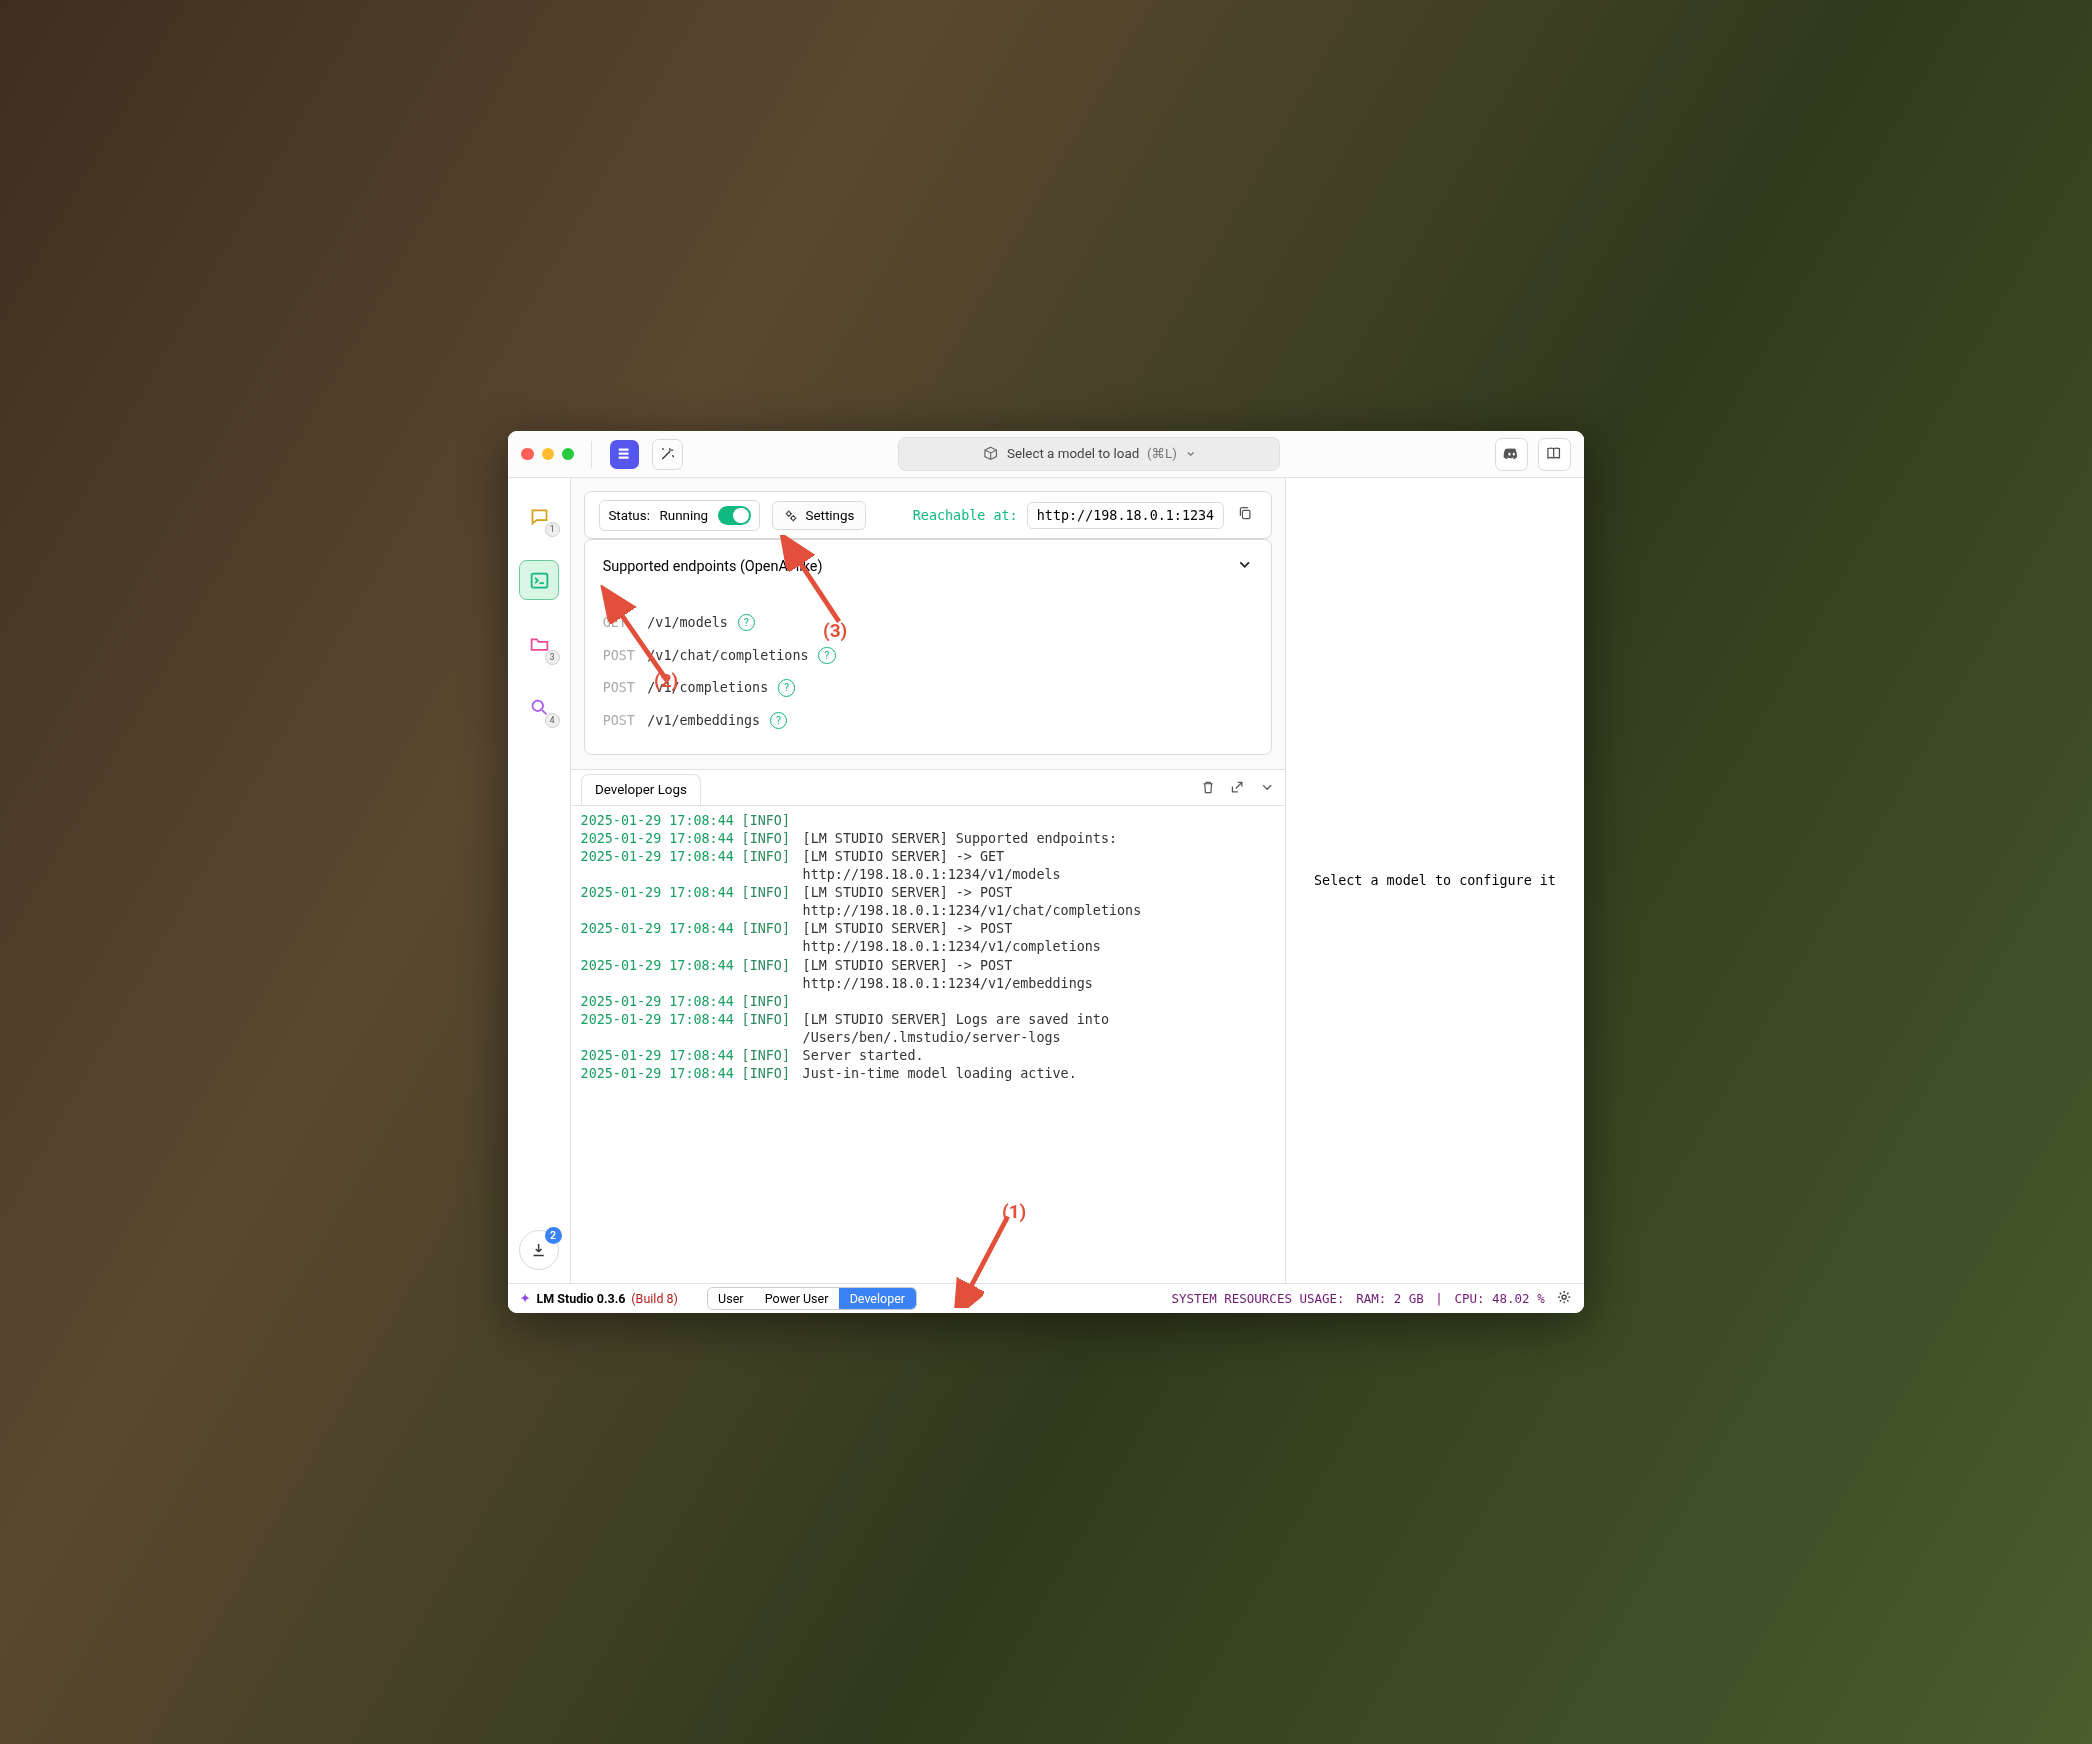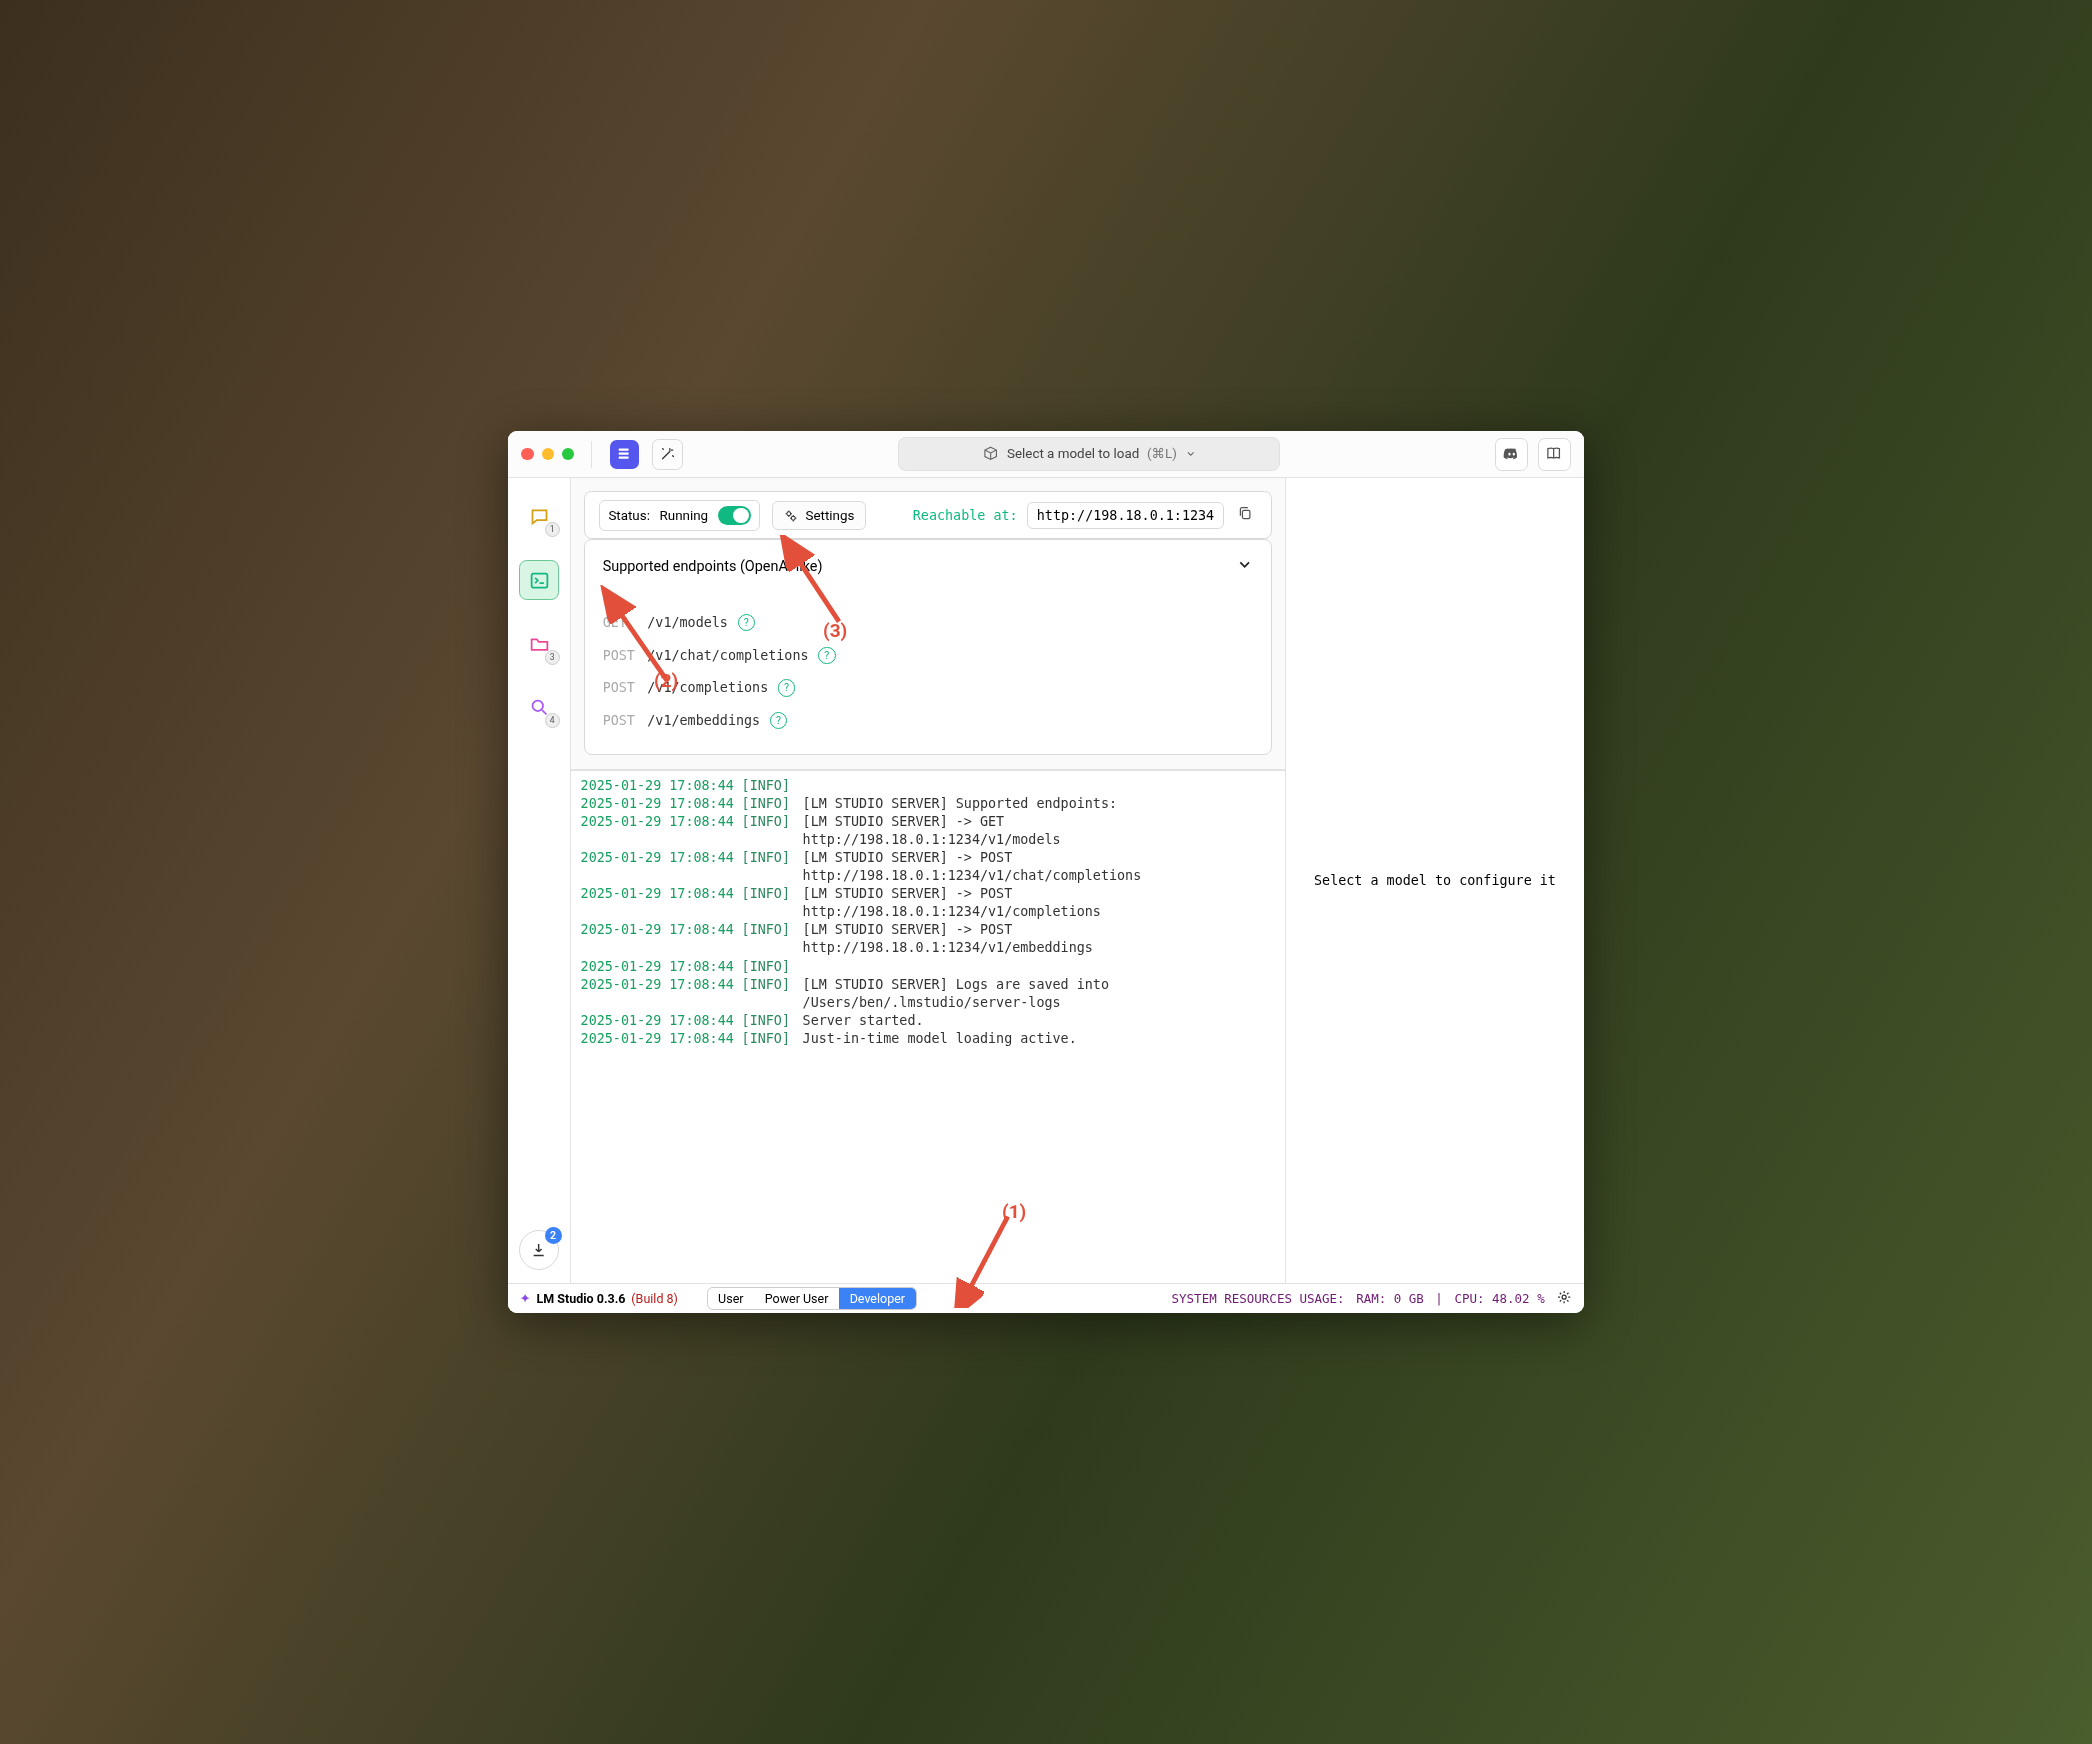--- a/index.html
+++ b/index.html
@@ -299,20 +299,34 @@
               </div>
               <div class="endpoint-row">
                 <span class="method">POST</span>
                 <span>/v1/embeddings</span>
                 <span class="qmark">?</span>
               </div>
             </div>
         </div>
 
         <div class="logs-section">
+          <div class="logs-header">
+            <div class="logs-tab">Developer Logs</div>
+            <div class="logs-actions">
+              <span><svg width="16.3" height="16.3" viewBox="0 0 24 24">
+                    <path fill="none" stroke="#555" stroke-width="1.8" d="M5 7h14M9 7V5h6v2M7 7l1 13h8l1-13"></path>
+                  </svg></span>
+              <span><svg width="16.3" height="16.3" viewBox="0 0 24 24">
+                    <path fill="none" stroke="#555" stroke-width="1.8" d="M13 5h6v6M19 5l-9 9M5 11v8h8"></path>
+                  </svg></span>
+              <span><svg width="16.3" height="16.3" viewBox="0 0 24 24">
+                    <path fill="none" stroke="#555" stroke-width="2" d="M6 9l6 6 6-6"></path>
+                  </svg></span>
+            </div>
+          </div>
           <div class="logs" id="log-lines"><div class="log-line"><span class="ts">2025-01-29 17:08:44</span> <span class="level">[INFO]</span> <span class="msg"></span></div><div class="log-line"><span class="ts">2025-01-29 17:08:44</span> <span class="level">[INFO]</span> <span class="msg">[LM STUDIO SERVER] Supported endpoints:</span></div><div class="log-line"><span class="ts">2025-01-29 17:08:44</span> <span class="level">[INFO]</span> <span class="msg">[LM STUDIO SERVER] -&gt; GET  http://198.18.0.1:1234/v1/models</span></div><div class="log-line"><span class="ts">2025-01-29 17:08:44</span> <span class="level">[INFO]</span> <span class="msg">[LM STUDIO SERVER] -&gt; POST http://198.18.0.1:1234/v1/chat/completions</span></div><div class="log-line"><span class="ts">2025-01-29 17:08:44</span> <span class="level">[INFO]</span> <span class="msg">[LM STUDIO SERVER] -&gt; POST http://198.18.0.1:1234/v1/completions</span></div><div class="log-line"><span class="ts">2025-01-29 17:08:44</span> <span class="level">[INFO]</span> <span class="msg">[LM STUDIO SERVER] -&gt; POST http://198.18.0.1:1234/v1/embeddings</span></div><div class="log-line"><span class="ts">2025-01-29 17:08:44</span> <span class="level">[INFO]</span> <span class="msg"></span></div><div class="log-line"><span class="ts">2025-01-29 17:08:44</span> <span class="level">[INFO]</span> <span class="msg">[LM STUDIO SERVER] Logs are saved into /Users/ben/.lmstudio/server-logs</span></div><div class="log-line"><span class="ts">2025-01-29 17:08:44</span> <span class="level">[INFO]</span> <span class="msg">Server started.</span></div><div class="log-line"><span class="ts">2025-01-29 17:08:44</span> <span class="level">[INFO]</span> <span class="msg">Just-in-time model loading active.</span></div></div>
         </div>
       </div>
 
       <div class="rightpanel">Select a model to configure it</div>
     </div>
   </div>
 
   <div class="statusbar">
     <div class="sb-left">
@@ -320,21 +334,21 @@
       <b>LM Studio 0.3.6</b>
       <span class="build">(Build 8)</span>
     </div>
     <div class="mode-switch" id="mode-switch">
         <span>User</span>
         <span>Power User</span>
         <span class="active">Developer</span>
       </div>
     <div class="sb-right">
       <span>SYSTEM RESOURCES USAGE:</span>
-      <span>RAM: 0 GB</span>
+      <span>RAM: 2 GB</span>
       <span>|</span>
       <span>CPU: 48.02 %</span>
       <span><svg width="16.3" height="16.3" viewBox="0 0 24 24">
             <circle cx="12" cy="12" r="3" fill="none" stroke="#333" stroke-width="1.8"></circle>
             <path fill="none" stroke="#333" stroke-width="1.8" d="M12 3v3M12 18v3M3 12h3M18 12h3M5.6 5.6l2.1 2.1M16.3 16.3l2.1 2.1M5.6 18.4l2.1-2.1M16.3 7.7l2.1-2.1"></path>
           </svg></span>
     </div>
   </div>
 
   <svg class="anno" style="left:92px;top:139px;" width="86" height="125" viewBox="0 0 90 130">

